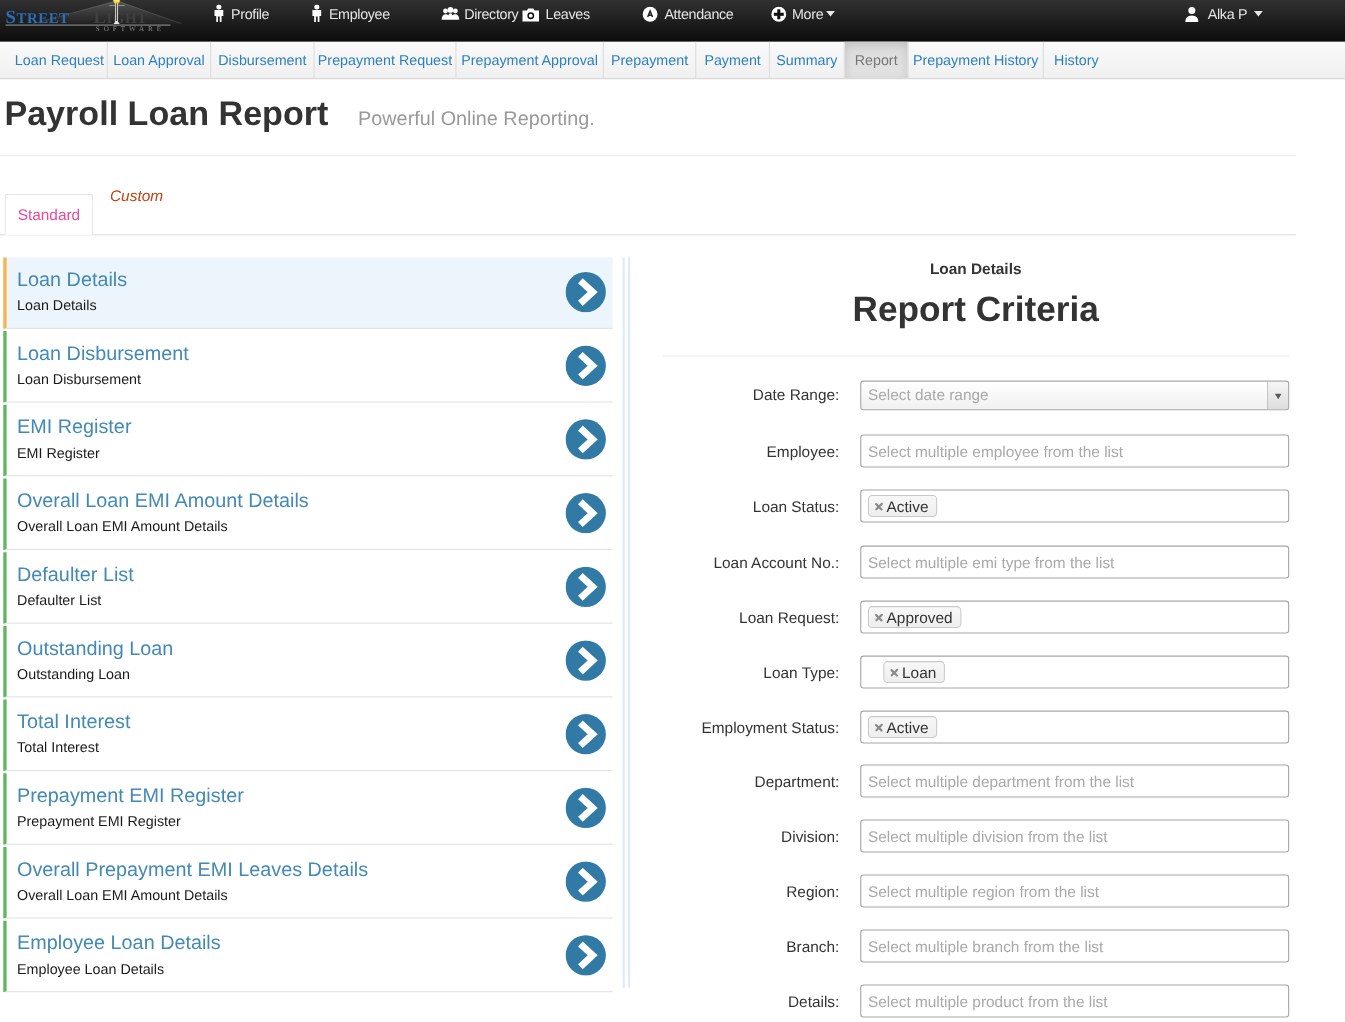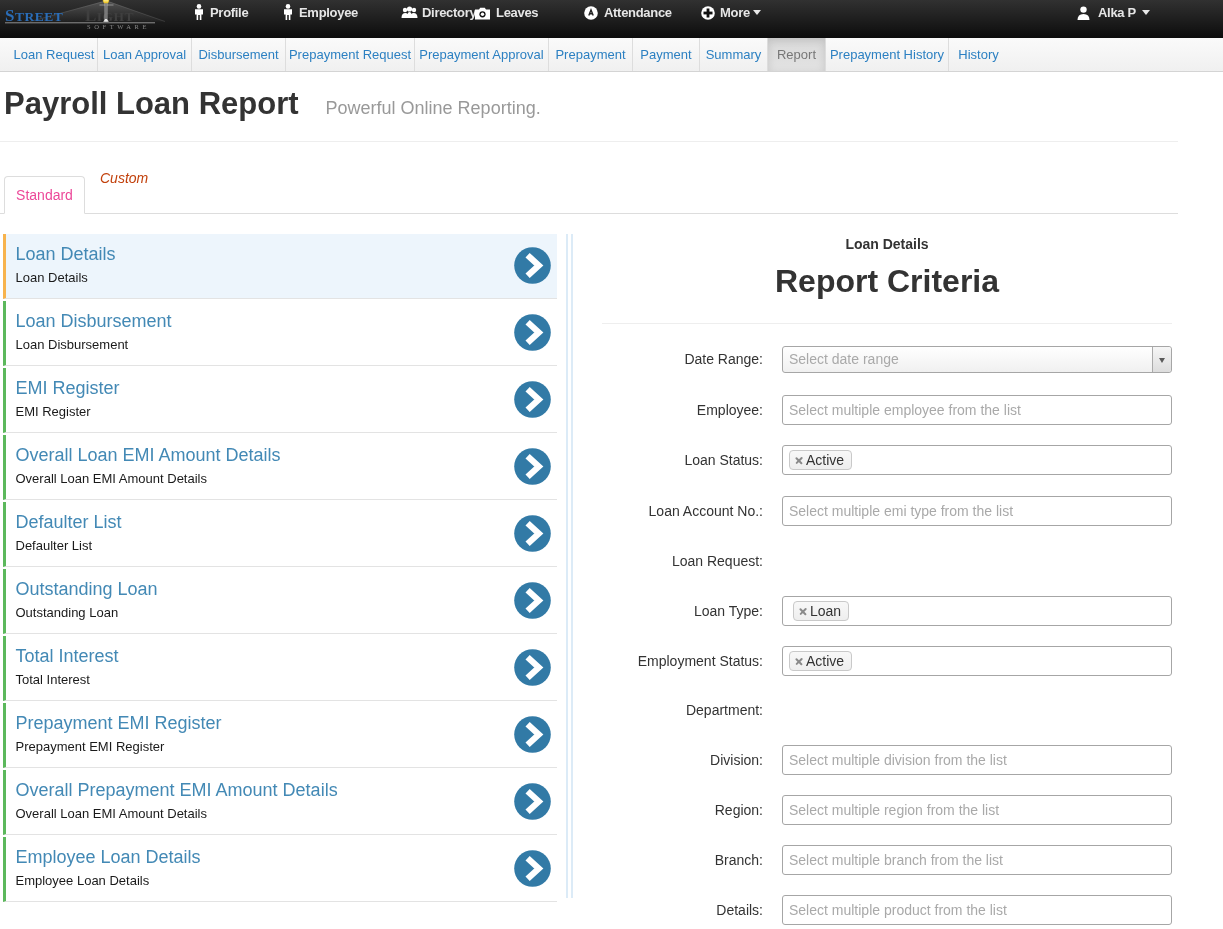--- a/index.html
+++ b/index.html
@@ -2,21 +2,21 @@
 <html><head>
 <meta charset="utf-8">
 <style>
 * { margin:0; padding:0; box-sizing:border-box; }
 html,body { width:1223px; height:929px; background:#fff; font-family:"Liberation Sans", sans-serif; position:relative; overflow:hidden; }
 .abs { position:absolute; }
 
 
 #navbar { position:absolute; left:0; top:0; width:1223px; height:38px;
   background:linear-gradient(#313131, #0c0c0c); }
-.navitem { position:absolute; top:2.5px; height:20px; color:#e6e6e6; font-weight:bold; font-size:13px; line-height:20px; white-space:nowrap; letter-spacing:-0.3px; }
+.navitem { position:absolute; top:2.5px; height:20px; color:#e6e6e6; font-weight:normal; font-size:13px; line-height:20px; white-space:nowrap; letter-spacing:-0.3px; }
 .navitem svg { vertical-align:-3px; }
 .caret-w { display:inline-block; width:0; height:0; border-left:4.5px solid transparent; border-right:4.5px solid transparent; border-top:5px solid #e9e9e9; vertical-align:2px; margin-left:3px; }
 
 
 #subnav { position:absolute; left:0; top:38px; width:1223px; height:34px;
   background:linear-gradient(#fafafa,#f0f0f0); border-bottom:1px solid #d4d4d4; }
 .snitem { position:absolute; top:0; height:33px; line-height:33px; text-align:center; font-size:13px; color:#2c80c2; border-right:1px solid #ddd; }
 .snitem.active { background:linear-gradient(#dbdbdb,#e2e2e2); color:#777; box-shadow:inset 0 3px 9px rgba(0,0,0,.12); }
 .snitem.last { border-right:none; }
 
@@ -195,21 +195,21 @@
     </div>
     <div class="litem" style="top:703px">
       <div class="t">Prepayment EMI Register</div>
       <div class="s">Prepayment EMI Register</div>
       <svg class="chev" width="37" height="37" viewBox="0 0 37 37">
         <circle cx="18.5" cy="18.5" r="18.3" fill="#327aa6"></circle>
         <path d="M13.6 8.2 L24.8 18.5 L13.6 28.8" stroke="#fff" stroke-width="6.2" fill="none"></path>
       </svg>
     </div>
     <div class="litem" style="top:770px">
-      <div class="t">Overall Prepayment EMI Amount Details</div>
+      <div class="t">Overall Prepayment EMI Leaves Details</div>
       <div class="s">Overall Loan EMI Amount Details</div>
       <svg class="chev" width="37" height="37" viewBox="0 0 37 37">
         <circle cx="18.5" cy="18.5" r="18.3" fill="#327aa6"></circle>
         <path d="M13.6 8.2 L24.8 18.5 L13.6 28.8" stroke="#fff" stroke-width="6.2" fill="none"></path>
       </svg>
     </div>
     <div class="litem" style="top:837px">
       <div class="t">Employee Loan Details</div>
       <div class="s">Employee Loan Details</div>
       <svg class="chev" width="37" height="37" viewBox="0 0 37 37">
@@ -235,31 +235,33 @@
     <div class="frow" style="top:445px">
       <div class="lbl">Loan Status:</div>
       <div class="inp" style="padding-left:4px"><span class="tag" style="margin-left:2px"><span class="x"></span>Active</span></div>
     </div>
     <div class="frow" style="top:496px">
       <div class="lbl">Loan Account No.:</div>
       <div class="inp">Select multiple emi type from the list</div>
     </div>
     <div class="frow" style="top:546px">
       <div class="lbl">Loan Request:</div>
+      <div class="inp" style="padding-left:4px"><span class="tag" style="margin-left:2px"><span class="x"></span>Approved</span></div>
     </div>
     <div class="frow" style="top:595.5px">
       <div class="lbl">Loan Type:</div>
-      <div class="inp" style="padding-left:8px"><span class="tag" style="margin-left:2px"><span class="x"></span>Loan</span></div>
+      <div class="inp" style="padding-left:18px"><span class="tag" style="margin-left:2px"><span class="x"></span>Loan</span></div>
     </div>
     <div class="frow" style="top:645.5px">
       <div class="lbl">Employment Status:</div>
       <div class="inp" style="padding-left:4px"><span class="tag" style="margin-left:2px"><span class="x"></span>Active</span></div>
     </div>
     <div class="frow" style="top:695px">
       <div class="lbl">Department:</div>
+      <div class="inp">Select multiple department from the list</div>
     </div>
     <div class="frow" style="top:745px">
       <div class="lbl">Division:</div>
       <div class="inp">Select multiple division from the list</div>
     </div>
     <div class="frow" style="top:795px">
       <div class="lbl">Region:</div>
       <div class="inp">Select multiple region from the list</div>
     </div>
     <div class="frow" style="top:845px">

